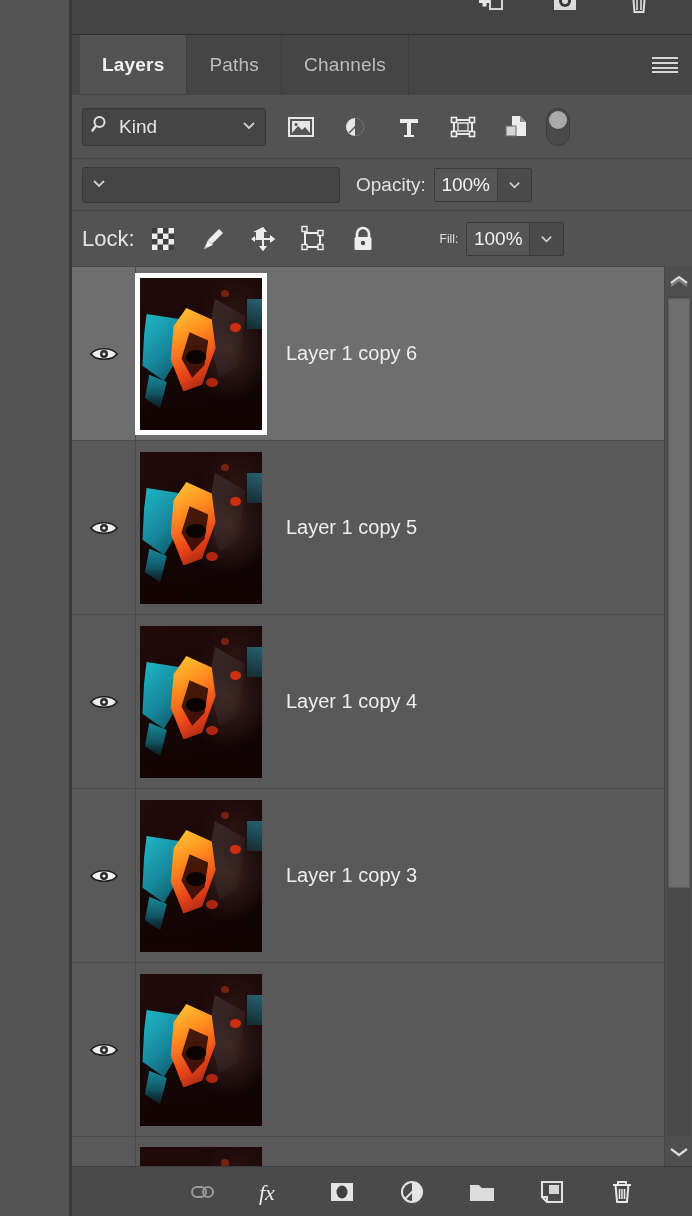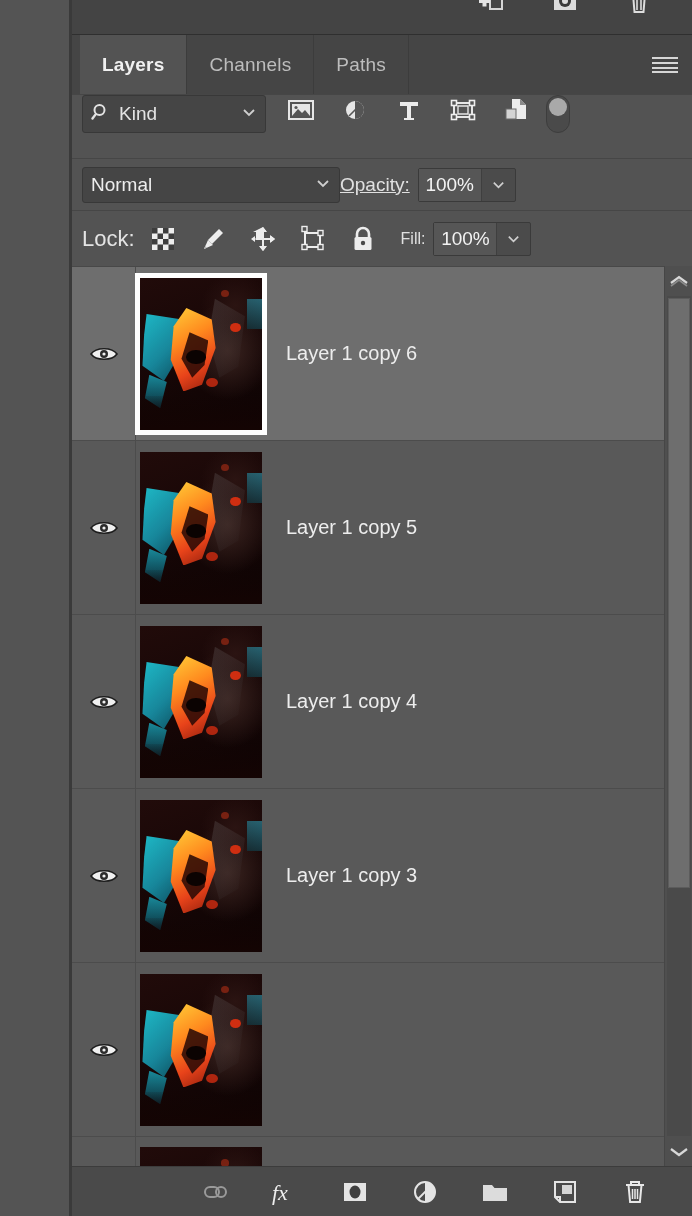--- a/index.html
+++ b/index.html
@@ -62,21 +62,21 @@
                 #d6d6d6 5px 7px, transparent 7px 10px,
                 #d6d6d6 10px 12px, transparent 12px 15px);
     border-bottom: 2px solid #d6d6d6;
   }
 
   
   .filterrow {
     position: absolute; left: 0; top: 94px; width: 620px; height: 64px;
     background: #535353;
     border-top: 1px solid #464646;
-    display: flex; align-items: flex-start; padding: 0 10px;
+    display: flex; align-items: center; padding: 0 10px;
   }
   .kind-select {
     width: 184px; height: 38px;
     background: #454545; border: 1px solid #383838; border-radius: 3px;
     display: flex; align-items: center; gap: 8px; padding: 0 8px;
     color: #e4e4e4; font-size: 19px;
   }
   .kind-select .kl { flex: 1; }
   .filter-icons { display: flex; align-items: center; gap: 24px; margin-left: 20px; }
   .ficon { width: 30px; height: 30px; display: block; }
@@ -96,21 +96,21 @@
     background: #535353; border-top: 1px solid #464646;
     display: flex; align-items: center; padding: 0 10px;
   }
   .blend-select {
     width: 258px; height: 36px; background: #454545;
     border: 1px solid #383838; border-radius: 3px;
     display: flex; align-items: center; padding: 0 8px;
     color: #ededed; font-size: 19px;
   }
   .blend-select .bl { flex: 1; }
-  .opacity-label { margin-left: 0; color: #e0e0e0; font-size: 19px; text-decoration: underline; }
+  .opacity-label { margin-left: 16px; color: #e0e0e0; font-size: 19px; }
   .num-field {
     margin-left: 8px; height: 34px; display: flex; align-items: stretch;
     background: #4b4b4b; border: 1px solid #3a3a3a; border-radius: 2px;
   }
   .num-field .nv {
     min-width: 62px; display: flex; align-items: center; justify-content: center;
     color: #f2f2f2; font-size: 19px; background: #565656; padding: 0 6px;
   }
   .num-field .nchev {
     width: 34px; display: flex; align-items: center; justify-content: center;
@@ -119,21 +119,21 @@
 
   
   .lockrow {
     position: absolute; left: 0; top: 210px; width: 620px; height: 56px;
     background: #535353; border-top: 1px solid #464646;
     display: flex; align-items: center; padding: 0 10px;
   }
   .lock-label { color: #e4e4e4; font-size: 22px; margin-right: 14px; }
   .lock-icons { display: flex; align-items: center; gap: 22px; }
   .licon { width: 28px; height: 28px; display: block; }
-  .fill-label { margin-left: 24px; color: #e0e0e0; font-size: 16px; }
+  .fill-label { margin-left: 63px; color: #e0e0e0; font-size: 12px; }
 
   
   .layerlist {
     position: absolute; left: 0; top: 266px; width: 620px; height: 900px;
     background: #595959; overflow: hidden;
     border-top: 1px solid #484848;
   }
   .layer-row {
     position: relative; height: 174px; width: 592px;
     border-bottom: 1px solid #4c4c4c;
@@ -250,21 +250,21 @@
   .sb-thumb {
     position: absolute; left: 3px; top: 32px; width: 22px; height: 590px;
     background: #6e6e6e; border: 1px solid #5c5c5c;
   }
 
   
   .bottombar {
     position: absolute; left: 0; bottom: 0; width: 620px; height: 50px;
     background: #4a4a4a; border-top: 1px solid #3c3c3c;
     display: flex; align-items: center; justify-content: flex-end;
-    padding-right: 41px; gap: 38px;
+    padding-right: 54px; gap: 38px;
   }
   .bicon { width: 32px; height: 32px; display: block; }
 
   .panel-left-border {
     position: absolute; left: 0; top: 0; width: 2px; height: 1216px;
     background: #3e3e3e;
   }
 </style>
 </head>
 <body>
@@ -301,24 +301,24 @@
           </svg>
         </span>
       </div>
     </div>
 
     <div class="tabbar">
       <div class="tab active">
         <span>Layers</span>
       </div>
       <div class="tab">
+        <span>Paths</span>
+      </div>
+      <div class="tab">
         <span>Channels</span>
-      </div>
-      <div class="tab">
-        <span>Paths</span>
       </div>
       <div class="tab-filler"></div>
       <div class="hamburger">
           <i></i>
         </div>
     </div>
 
     <div class="filterrow">
       <div class="kind-select">
         <span>
@@ -373,21 +373,20 @@
             <path d="M18 4v6h6" fill="#8a8a8a"></path>
             <rect x="4" y="14" width="10" height="10" fill="#d4d4d4" stroke="#6a6a6a"></rect>
           </svg>
         </span>
       </div>
       <div class="toggle-pill"></div>
     </div>
 
     <div class="blendrow">
       <div class="blend-select">
-        <span class="bl">Normal</span>
         <span>
           <svg viewBox="0 0 16 16" width="16" height="16">
             <path d="M3 6l5 5 5-5" fill="none" stroke="#cfcfcf" stroke-width="1.8"></path>
           </svg>
         </span>
       </div>
       <span class="opacity-label">Opacity:</span>
       <div class="num-field">
         <span class="nv">100%</span>
         <span class="nchev">

